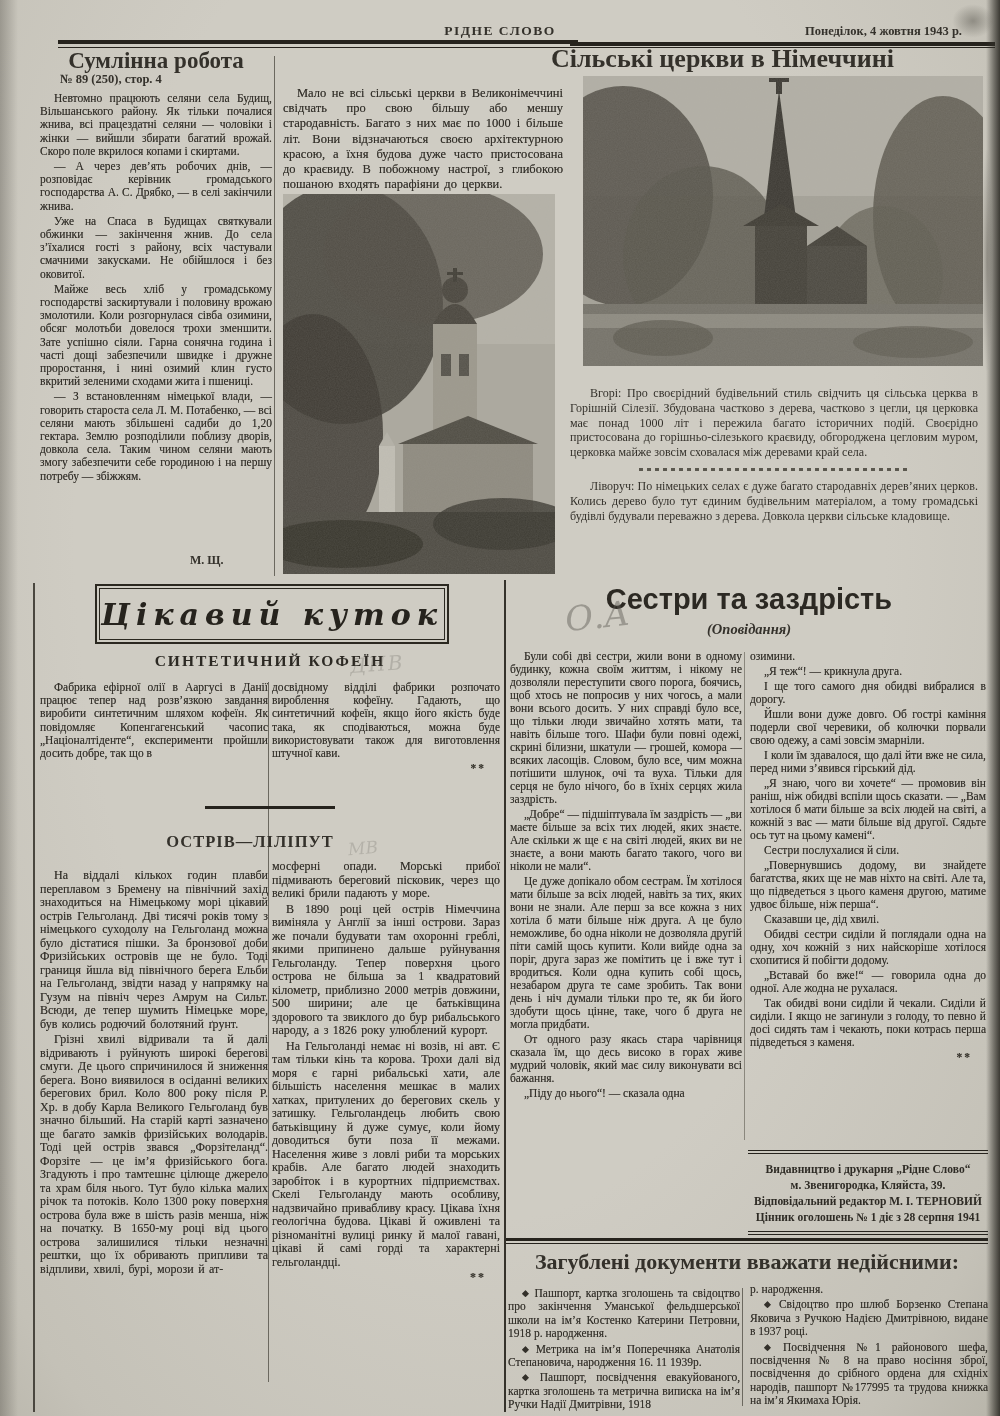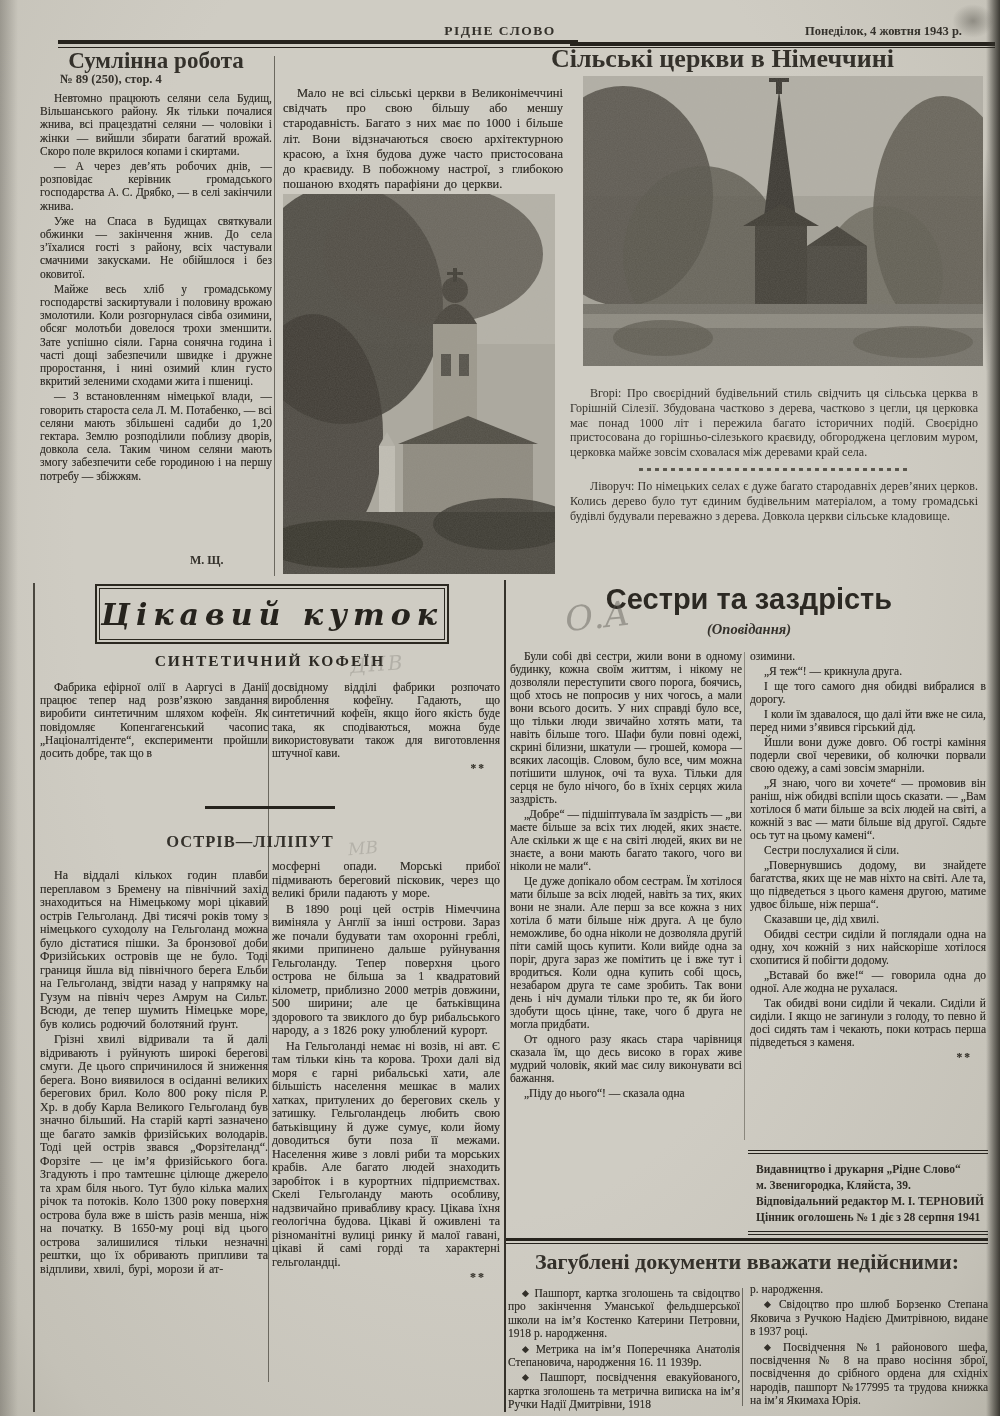--- a/index.html
+++ b/index.html
@@ -21,21 +21,21 @@
   .small-head{font-weight:bold;letter-spacing:2px;font-size:15.5px;color:#2c2923;}
   .rule{background:#26231d;}
   .vrule{background:#6b685f;width:1px;}
   .endmark{text-align:right;font-weight:bold;letter-spacing:2px;color:#3a372f;padding-right:14px;}
   .pencil{font-family:"DejaVu Serif", serif;font-style:italic;color:rgba(90,88,82,.45);pointer-events:none;}
   .caption{font-size:12px;line-height:14.8px;}
   .caption p{margin:8px;text-indent:20px;}
   .photo{background:#a8a59b;box-shadow:0 0 0 1px rgba(60,57,50,.35) inset;}
   .wavy{height:3px;width:270px;margin:6px auto 6px auto;
     background:repeating-linear-gradient(90deg,#5b584f 0 4px, transparent 4px 8px);}
-  .imprint-line{font-size:11.5px;font-weight:bold;line-height:16px;color:#2e2b25;margin-left:8px;}
+  .imprint-line{font-size:11.5px;font-weight:bold;line-height:16px;text-align:center;color:#2e2b25;}
   .doc-item{position:relative;}
   .doc-item .dia{font-size:9px;vertical-align:1px;padding-right:4px;}
 </style>
 </head>
 <body>
 
 <div id="page">
 
   <div class="abs bold" style="left:60px;top:24px;font-size:12.5px;margin-top:48px;">№ 89 (250), стор. 4</div>
   <div class="abs bold center" style="left:0;right:0;top:23px;font-size:13.5px;letter-spacing:1.5px;">РІДНЕ СЛОВО</div>
@@ -166,22 +166,22 @@
     <p>„Добре“ — підшіптувала їм заздрість — „ви маєте більше за всіх тих людей, яких знаєте. Але скільки ж ще є на світі людей, яких ви не знаєте, а вони мають багато такого, чого ви ніколи не мали“.</p>
     <p>Це дуже допікало обом сестрам. Їм хотілося мати більше за всіх людей, навіть за тих, яких вони не знали. Але перш за все кожна з них хотіла б мати більше ніж друга. А це було неможливе, бо одна ніколи не дозволяла другій піти самій щось купити. Коли вийде одна за поріг, друга зараз же помітить це і вже тут і вродиться. Коли одна купить собі щось, незабаром друга те саме зробить. Так вони день і ніч думали тільки про те, як би його здобути щось цінне, таке, чого б друга не могла придбати.</p>
     <p>От одного разу якась стара чарівниця сказала їм, що десь високо в горах живе мудрий чоловік, який має силу виконувати всі бажання.</p>
     <p>„Піду до нього“! — сказала одна</p>
   </div>
   <div class="abs vrule" style="left:744px;top:652px;height:488px;background:#8a877d;"></div>
   <div class="abs just body-text" style="left:750px;top:650px;width:236px;font-size:11.5px;line-height:13px;">
     <p class="noind">озимини.</p>
     <p>„Я теж“! — крикнула друга.</p>
     <p>І ще того самого дня обидві вибралися в дорогу.</p>
+    <p>Йшли вони дуже довго. Об гострі каміння подерли свої черевики, об колючки порвали свою одежу, а самі зовсім змарніли.</p>
     <p>І коли їм здавалося, що далі йти вже не сила, перед ними з’явився гірський дід.</p>
-    <p>Йшли вони дуже довго. Об гострі каміння подерли свої черевики, об колючки порвали свою одежу, а самі зовсім змарніли.</p>
     <p>„Я знаю, чого ви хочете“ — промовив він раніш, ніж обидві вспіли щось сказати. — „Вам хотілося б мати більше за всіх людей на світі, а кожній з вас — мати більше від другої. Сядьте ось тут на цьому камені“.</p>
     <p>Сестри послухалися й сіли.</p>
     <p>„Повернувшись додому, ви знайдете багатства, яких ще не мав ніхто на світі. Але та, що підведеться з цього каменя другою, матиме удвоє більше, ніж перша“.</p>
     <p>Сказавши це, дід хвилі.</p>
     <p>Обидві сестри сиділи й поглядали одна на одну, хоч кожній з них найскоріше хотілося схопитися й побігти додому.</p>
     <p>„Вставай бо вже!“ — говорила одна до одної. Але жодна не рухалася.</p>
     <p>Так обидві вони сиділи й чекали. Сиділи й сиділи. І якщо не загинули з голоду, то певно й досі сидять там і чекають, поки котрась перша підведеться з каменя.</p>
     <div class="endmark">**</div>
   </div>
 

